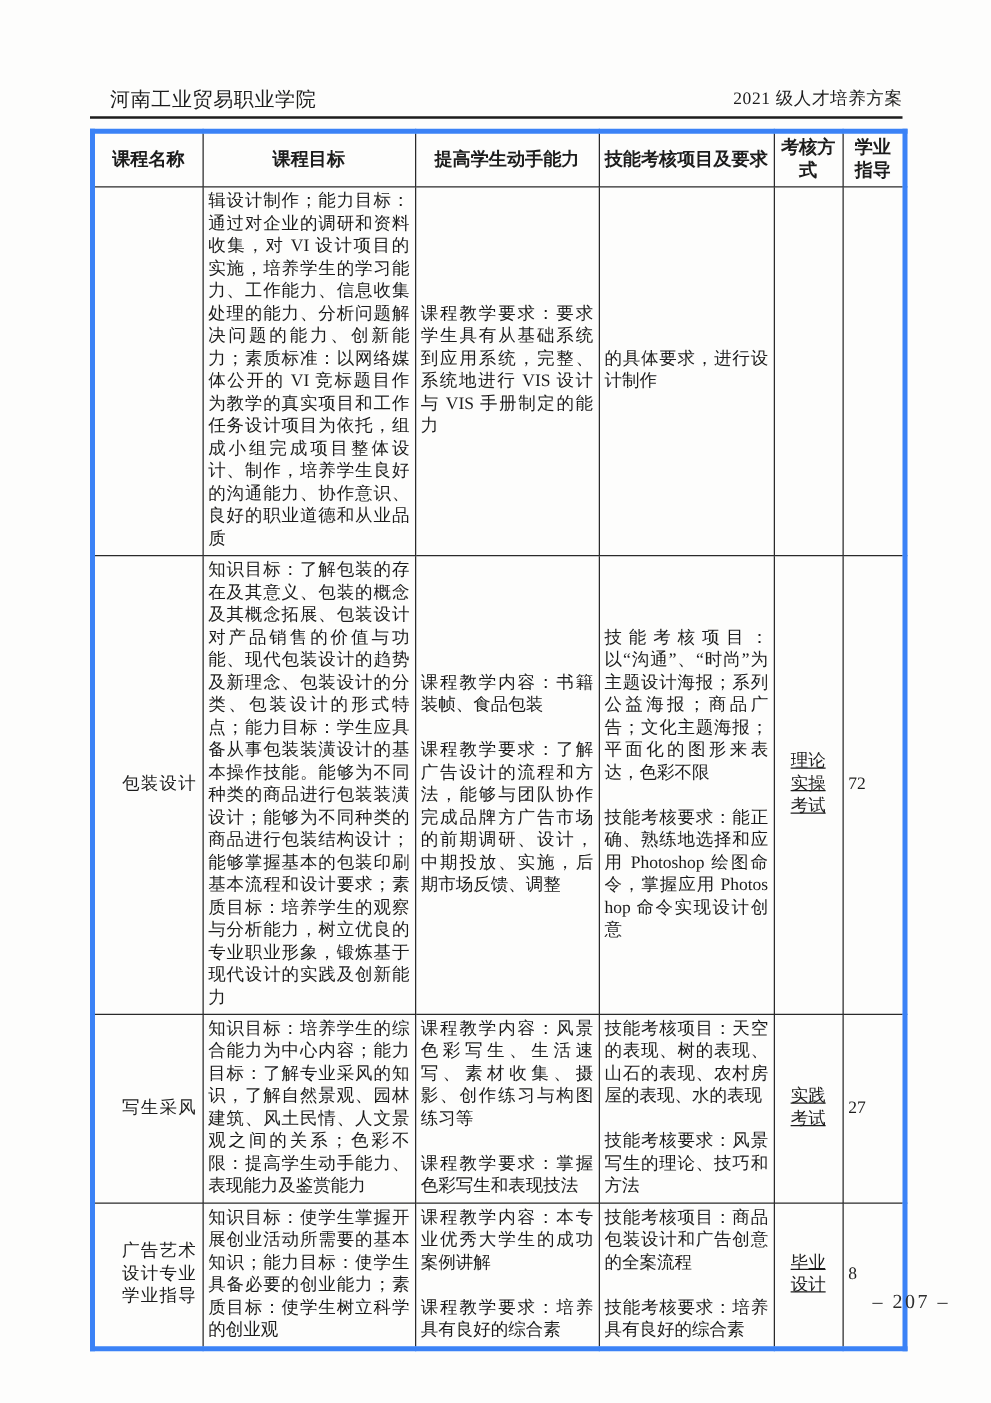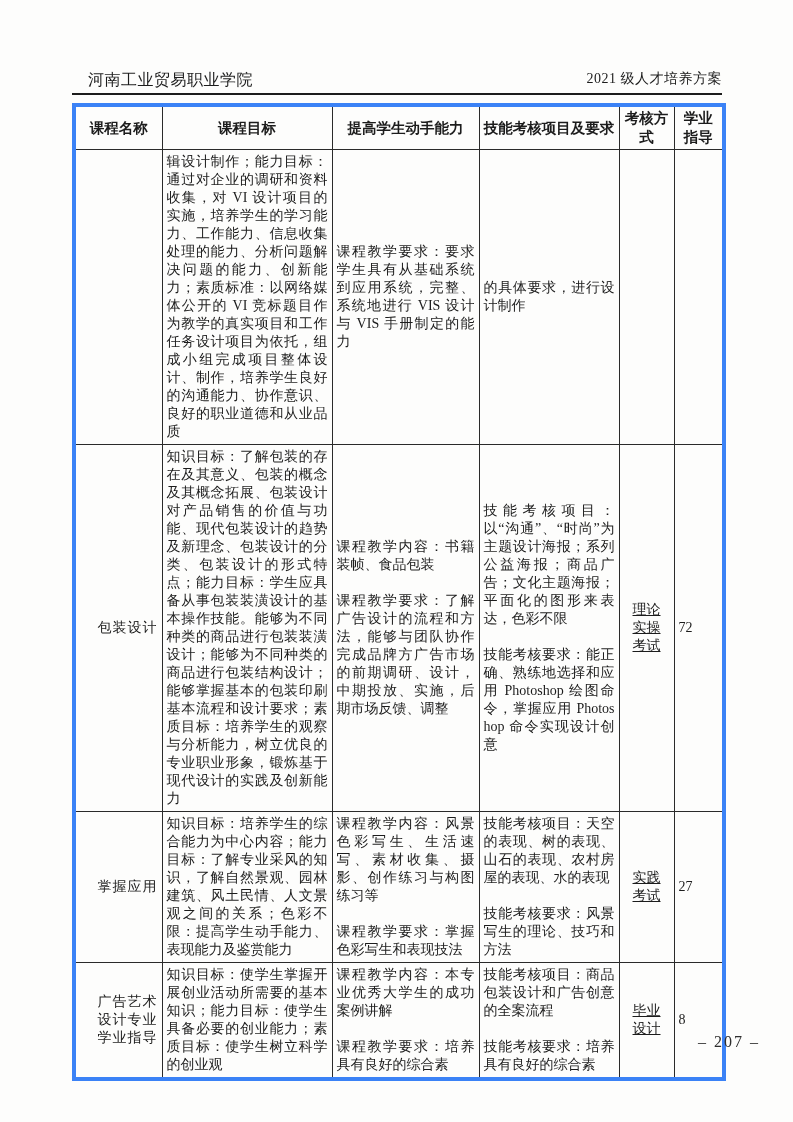--- a/index.html
+++ b/index.html
@@ -104,21 +104,21 @@
 课程教学要求：了解广告设计的流程和方法，能够与团队协作完成品牌方广告市场的前期调研、设计，中期投放、实施，后期市场反馈、调整</td>
       <td class="c-body">技能考核项目：以“沟通”、“时尚”为主题设计海报；系列公益海报；商品广告；文化主题海报；平面化的图形来表达，色彩不限
 
 技能考核要求：能正确、熟练地选择和应用 Photoshop 绘图命令，掌握应用 Photoshop 命令实现设计创意</td>
       <td class="c-method">理论
 实操
 考试</td>
       <td class="c-hours">72</td>
     </tr>
     <tr style="height:150px">
-      <td class="c-name">掌握应用</td>
+      <td class="c-name">写生采风</td>
       <td class="c-body vtop">知识目标：培养学生的综合能力为中心内容；能力目标：了解专业采风的知识，了解自然景观、园林建筑、风土民情、人文景观之间的关系；色彩不限：提高学生动手能力、表现能力及鉴赏能力</td>
       <td class="c-body">课程教学内容：风景色彩写生、生活速写、素材收集、摄影、创作练习与构图练习等
 
 课程教学要求：掌握色彩写生和表现技法</td>
       <td class="c-body">技能考核项目：天空的表现、树的表现、山石的表现、农村房屋的表现、水的表现
 
 技能考核要求：风景写生的理论、技巧和方法</td>
       <td class="c-method">实践
 考试</td>
       <td class="c-hours">27</td>

